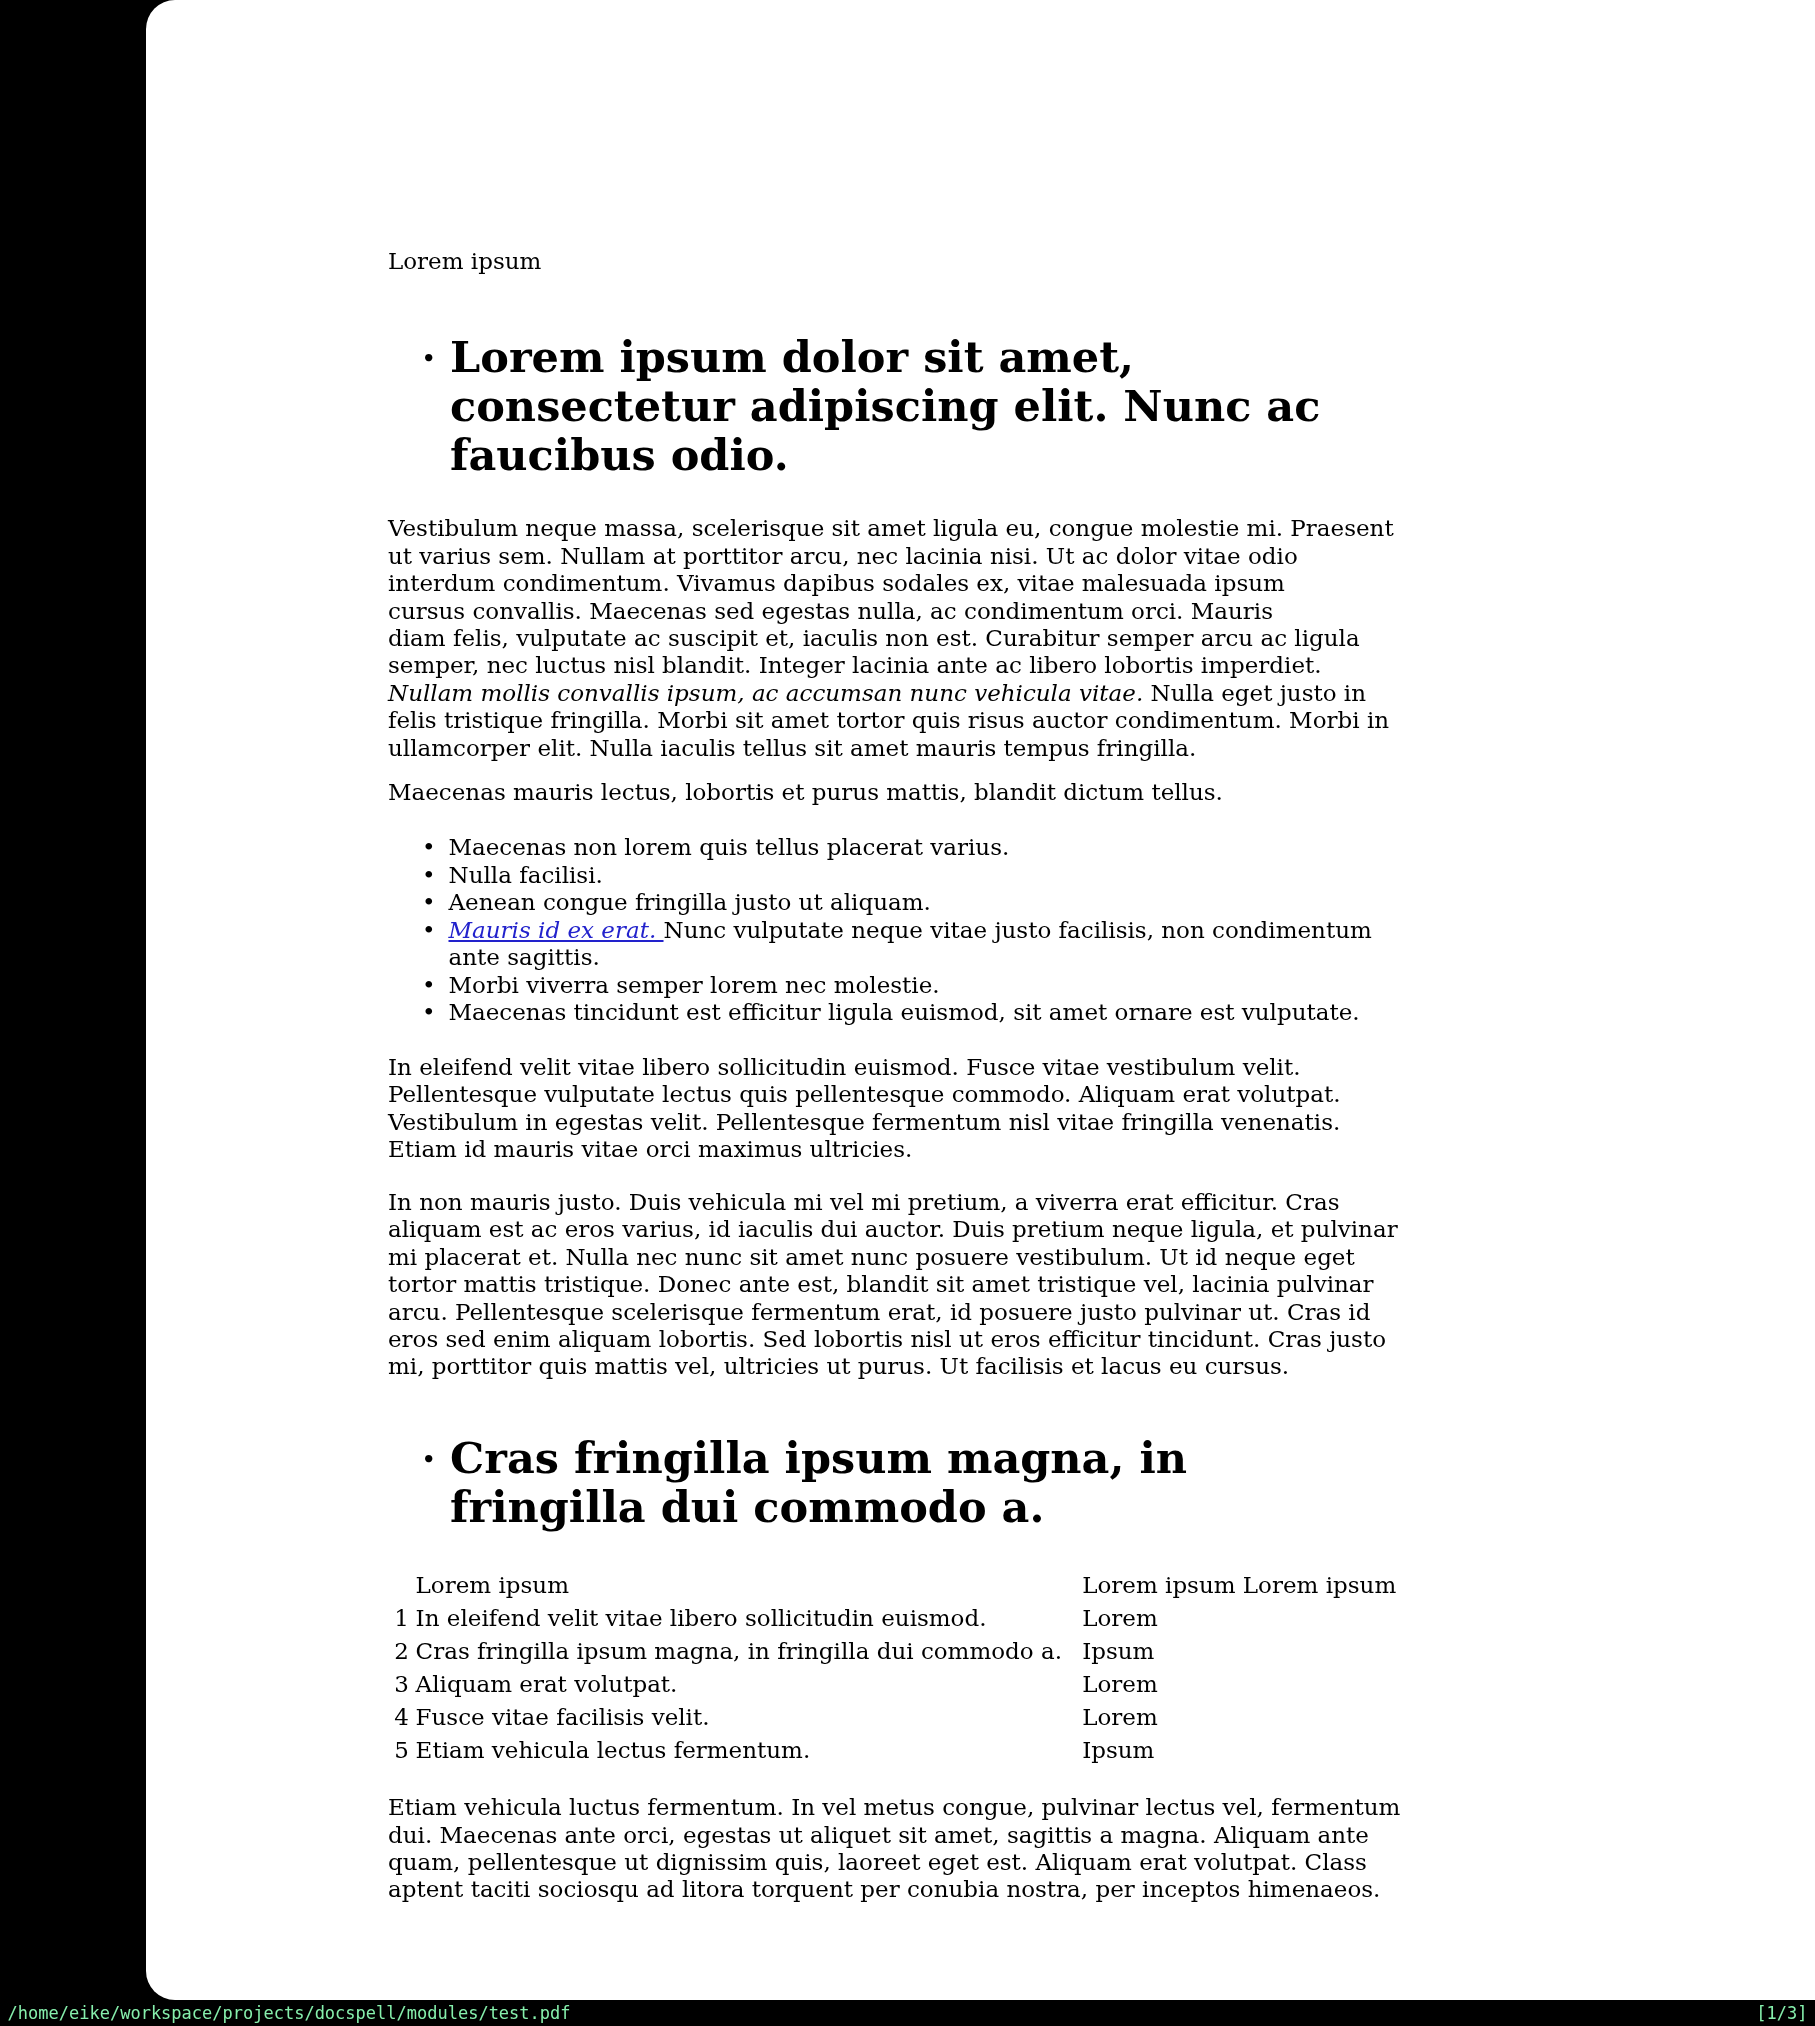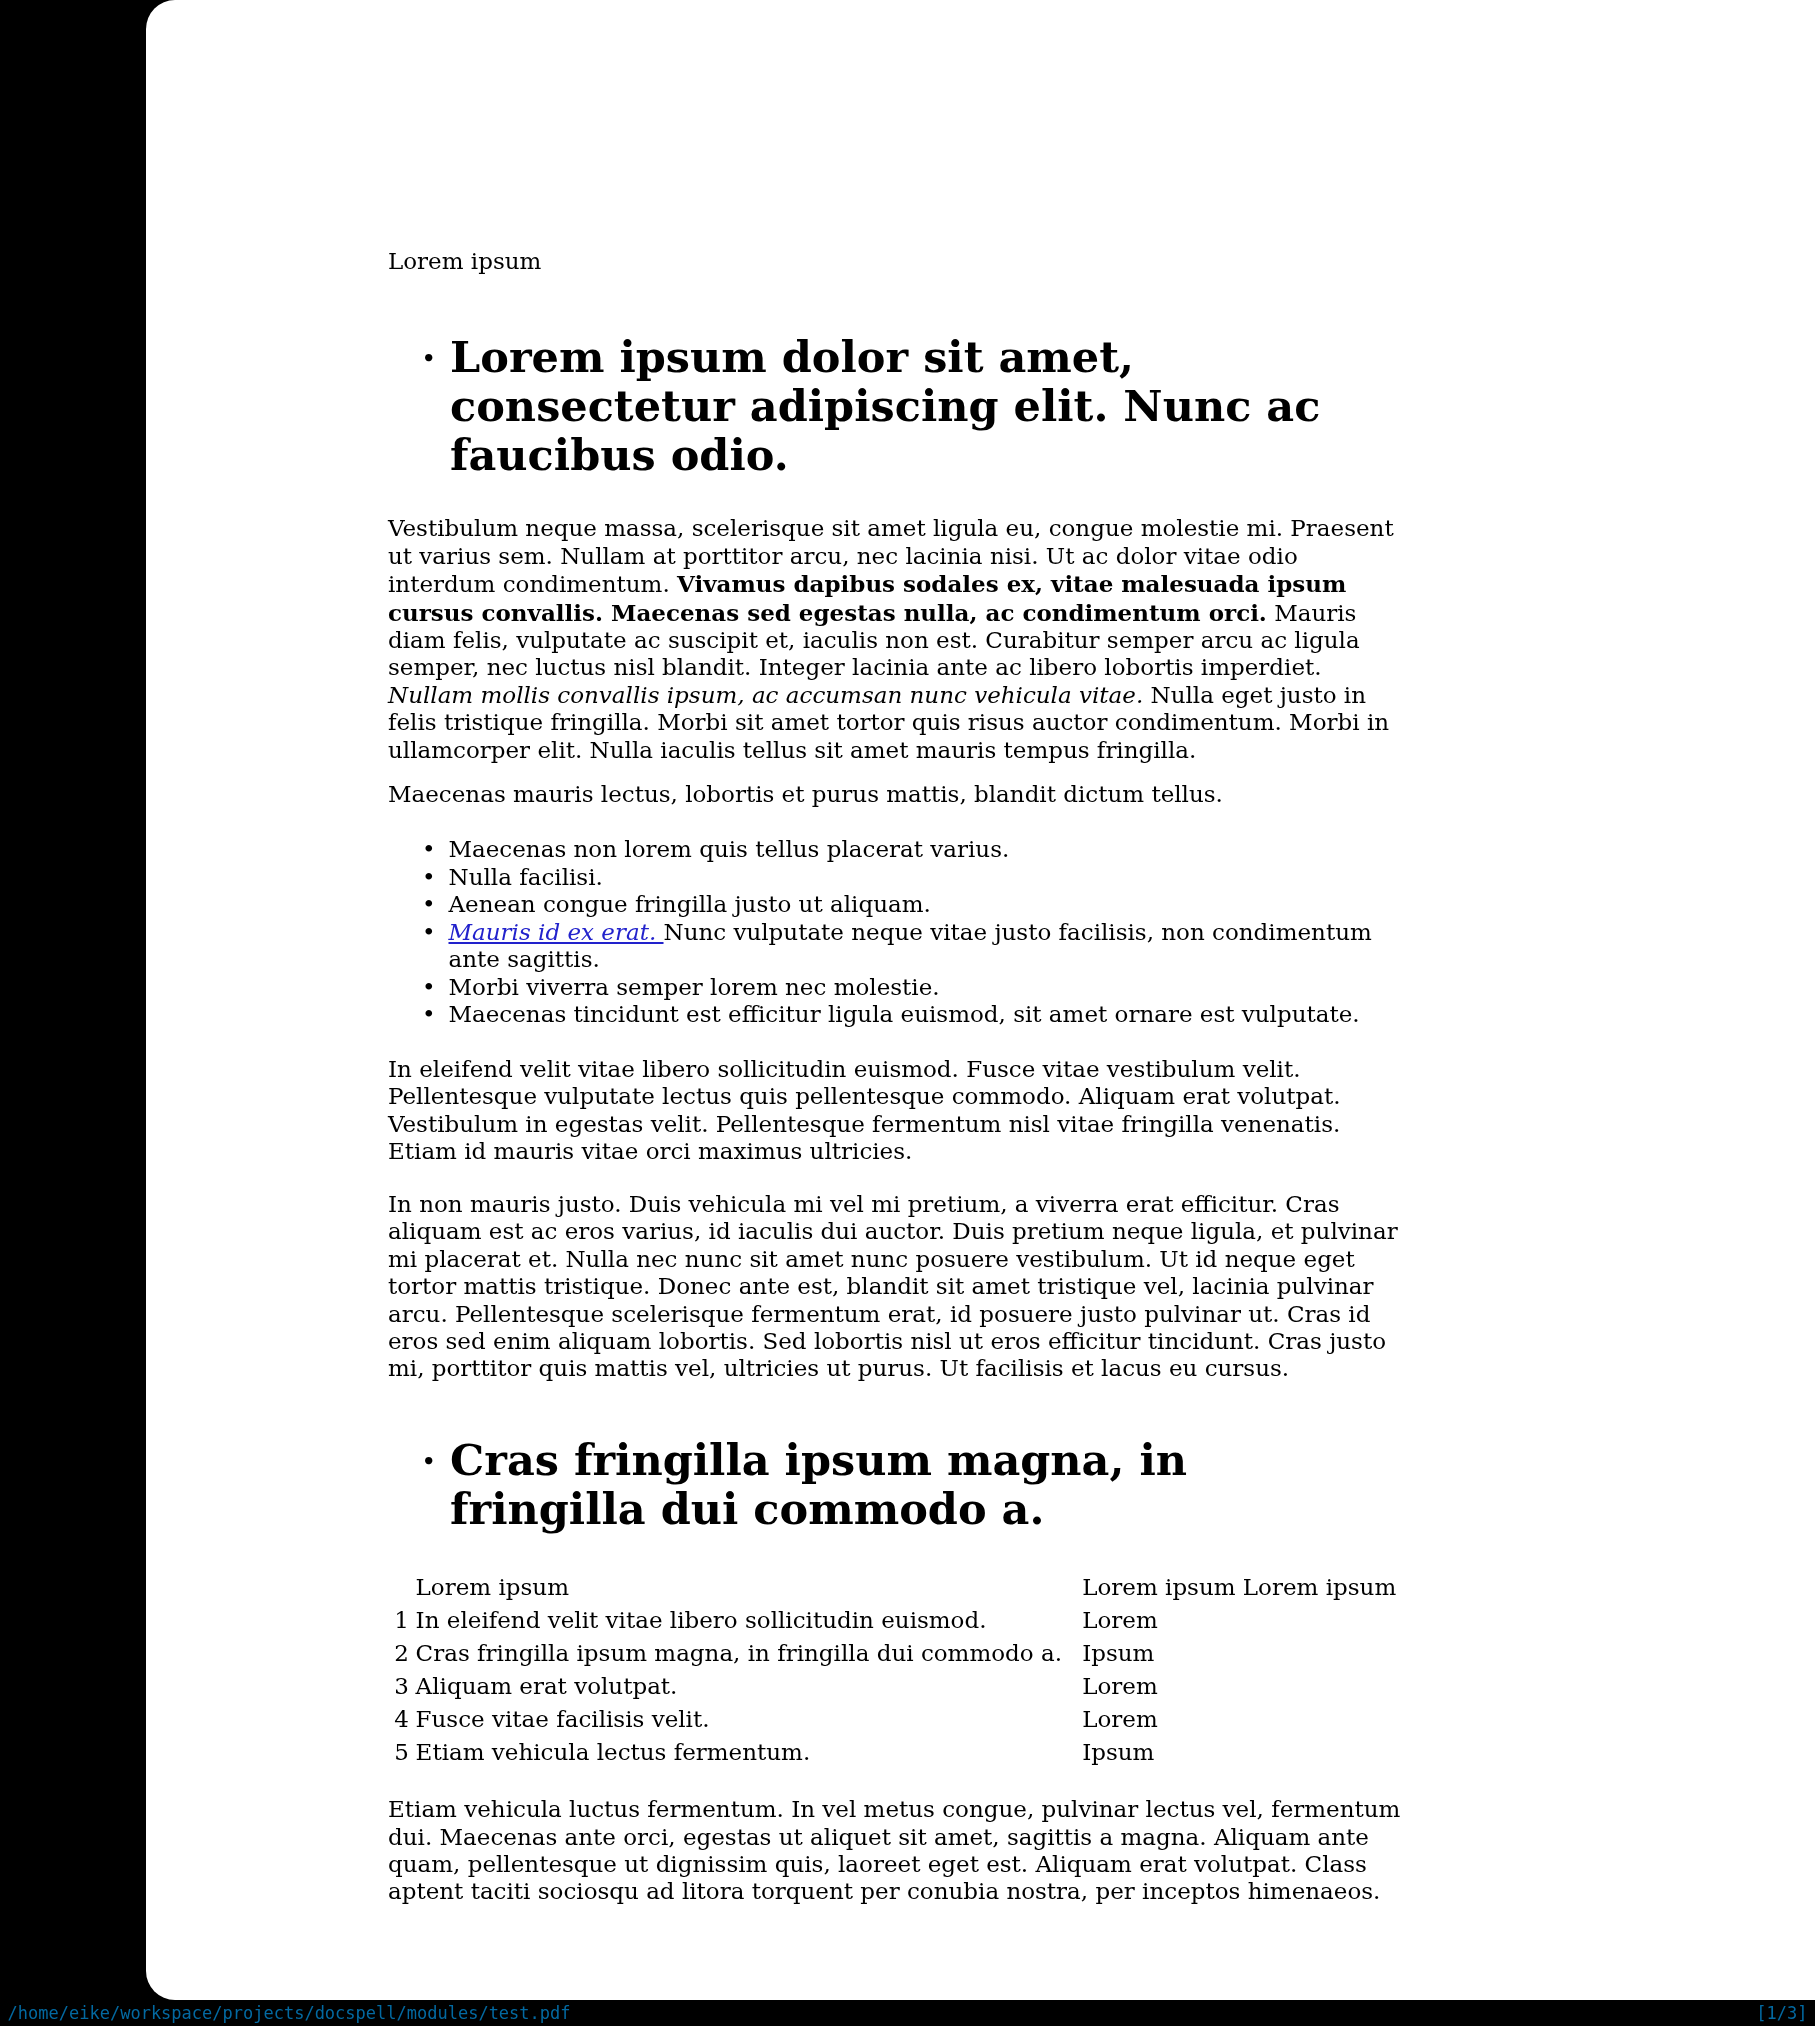--- a/index.html
+++ b/index.html
@@ -23,38 +23,38 @@
   .heading1{margin-top:58px;}
   .heading2{margin-top:53px;}
 
   .para{font-size:23px;line-height:27.4px;white-space:pre;}
   .para1{margin-top:35px;}
   .para2{margin-top:17px;}
   .para3{margin-top:25.6px;}
   .para4{margin-top:27.4px;}
   .para5{margin-top:27.4px;}
 
-  .seg-bold{font-weight:bold;}
+  .seg-bold{font-weight:normal;}
   .seg-italic{font-style:italic;}
   a.seg-link{color:var(--link-color,#2222cc);font-style:italic;text-decoration:underline;cursor:pointer;}
 
   .bullet-list{margin-top:28px;}
   .list-item{display:flex;font-size:23px;line-height:27.4px;}
   .li-bullet{flex:none;width:26.5px;margin-left:34px;}
   .li-text{white-space:pre;}
 
   .doc-table{margin-top:37px;font-size:23px;line-height:33px;}
   .t-row{display:grid;grid-template-columns:21px 660px 1fr;column-gap:6.6px;}
   .t-num{text-align:right;}
   .t-desc{white-space:pre;}
   .t-val{white-space:pre;}
 
   .statusbar{
     position:absolute;left:0;bottom:0;width:1815px;height:26.5px;
-    background:#000;color:#0369a1;
+    background:#000;color:#86efac;
     font-family:"DejaVu Sans Mono", monospace;font-size:17px;
     display:flex;justify-content:space-between;align-items:center;
     padding:0 7.6px;box-sizing:border-box;
   }
 </style>
 </head>
 <body>
 
 <div class="app">
 

